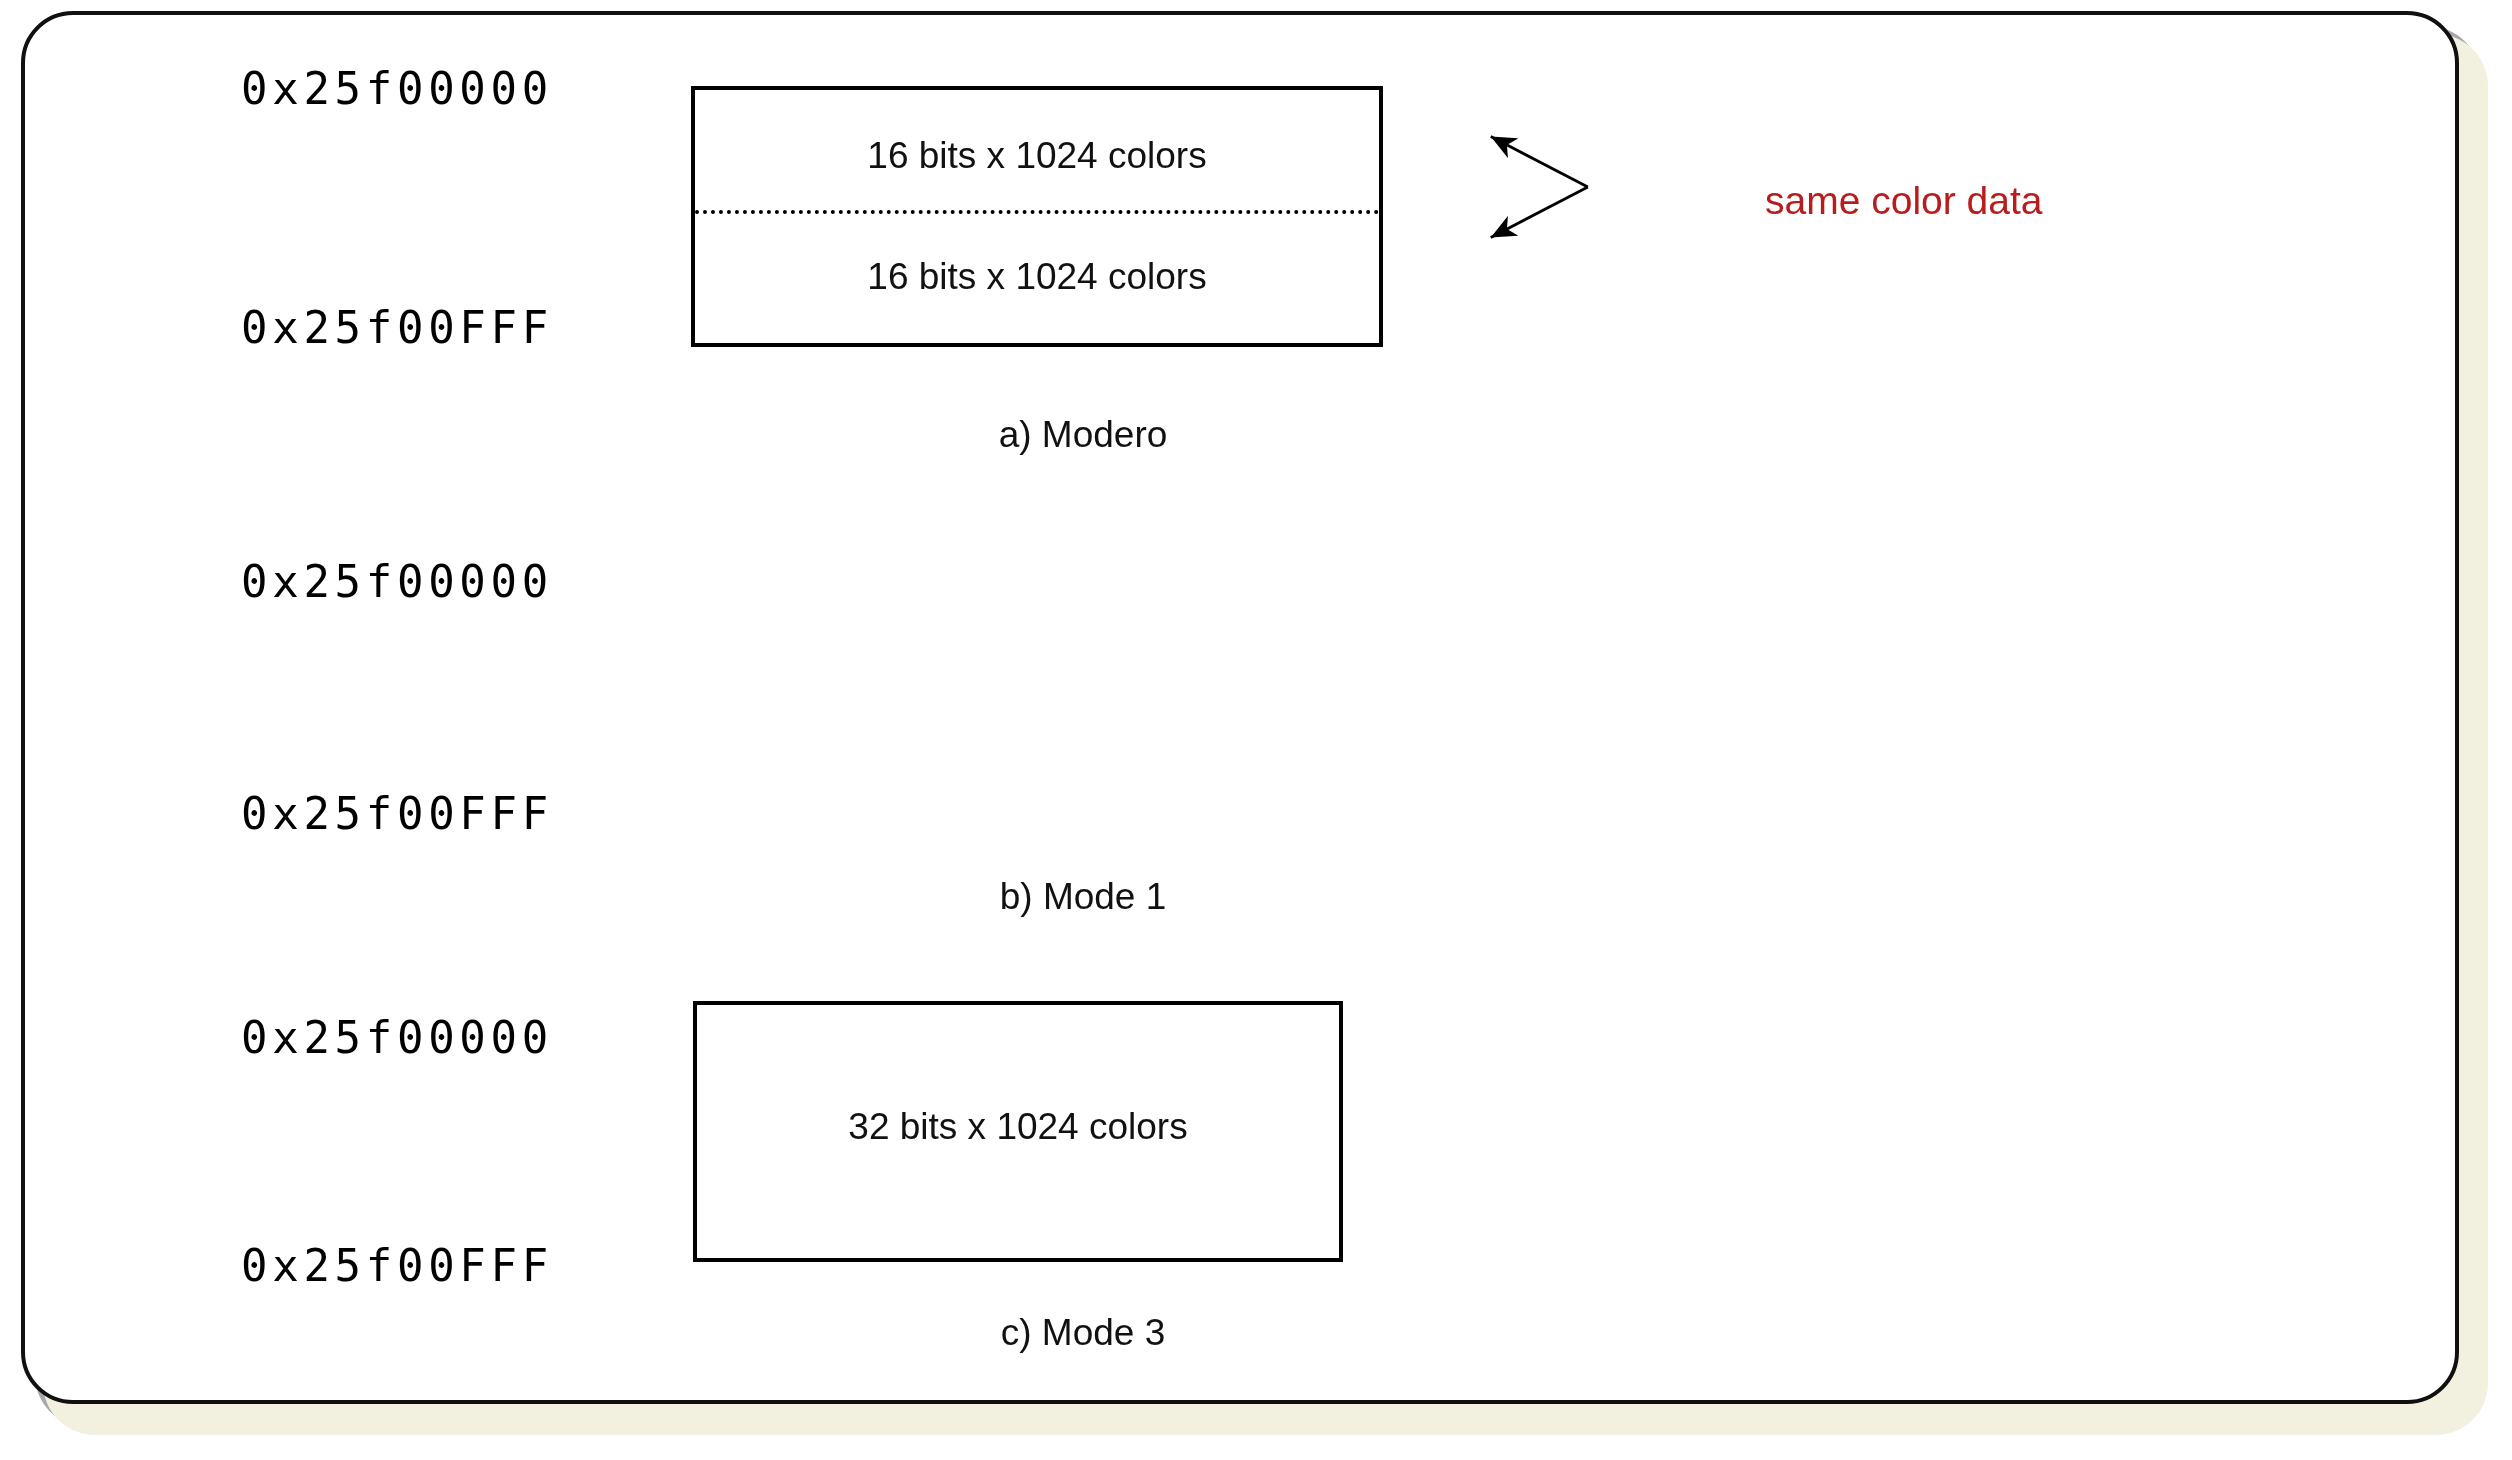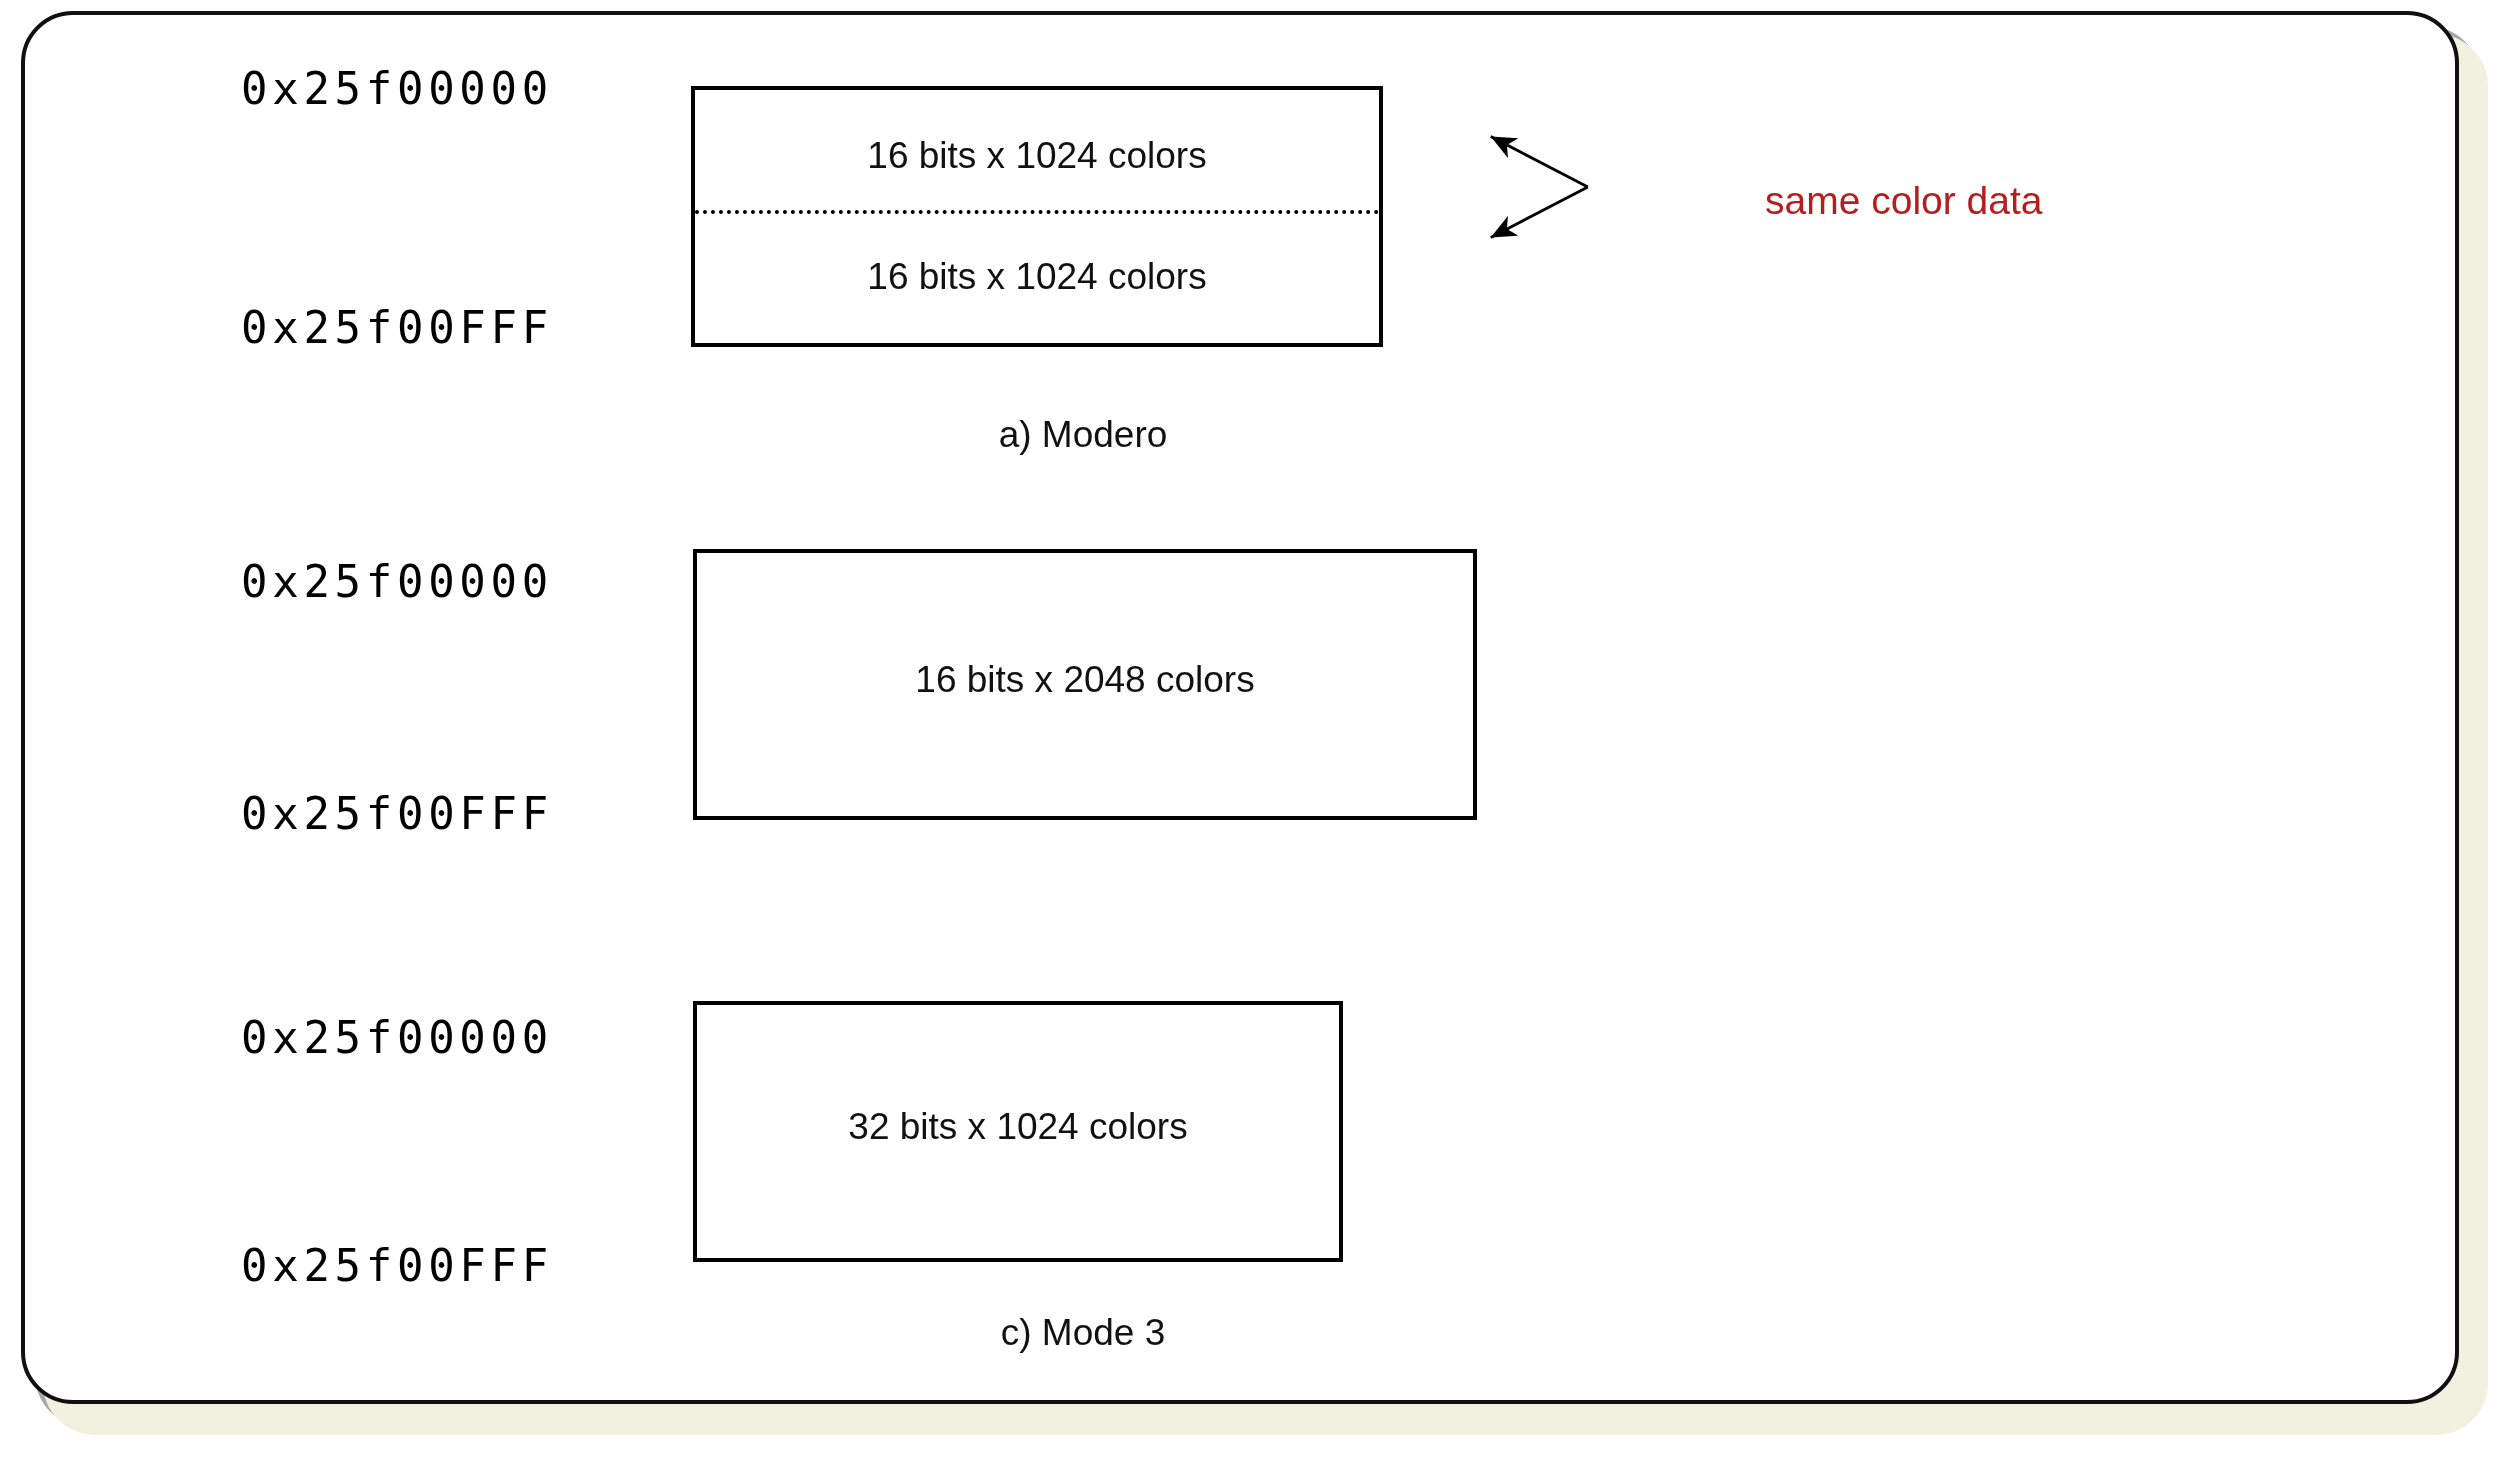--- a/index.html
+++ b/index.html
@@ -143,24 +143,22 @@
   </svg>
 
   <div class="annot-text" style="left:1765px; top:179px;">same color data</div>
 
   <div class="caption" style="left:784px; top:414px; width:598px;">a) Modero</div>
 
   <div class="addr" style="left:241px; top:560px;">0x25f00000</div>
 
   <div class="addr" style="left:241px; top:792px;">0x25f00FFF</div>
 
-  <div class="membox" style="left:693px; top:549px; width:784px; height:271px;">
-    <div class="boxlabel" style="top:106px;">16 bits x 2048 colors</div>
-  </div>
 
+  <div class="caption" style="left:784px; top:876px; width:598px;">b) Mode 1</div>
 
   <div class="addr" style="left:241px; top:1016px;">0x25f00000</div>
 
   <div class="addr" style="left:241px; top:1244px;">0x25f00FFF</div>
 
   <div class="membox" style="left:693px; top:1001px; width:650px; height:261px;">
     <div class="boxlabel" style="top:101px;">32 bits x 1024 colors</div>
   </div>
 
   <div class="caption" style="left:784px; top:1312px; width:598px;">c) Mode 3</div>

